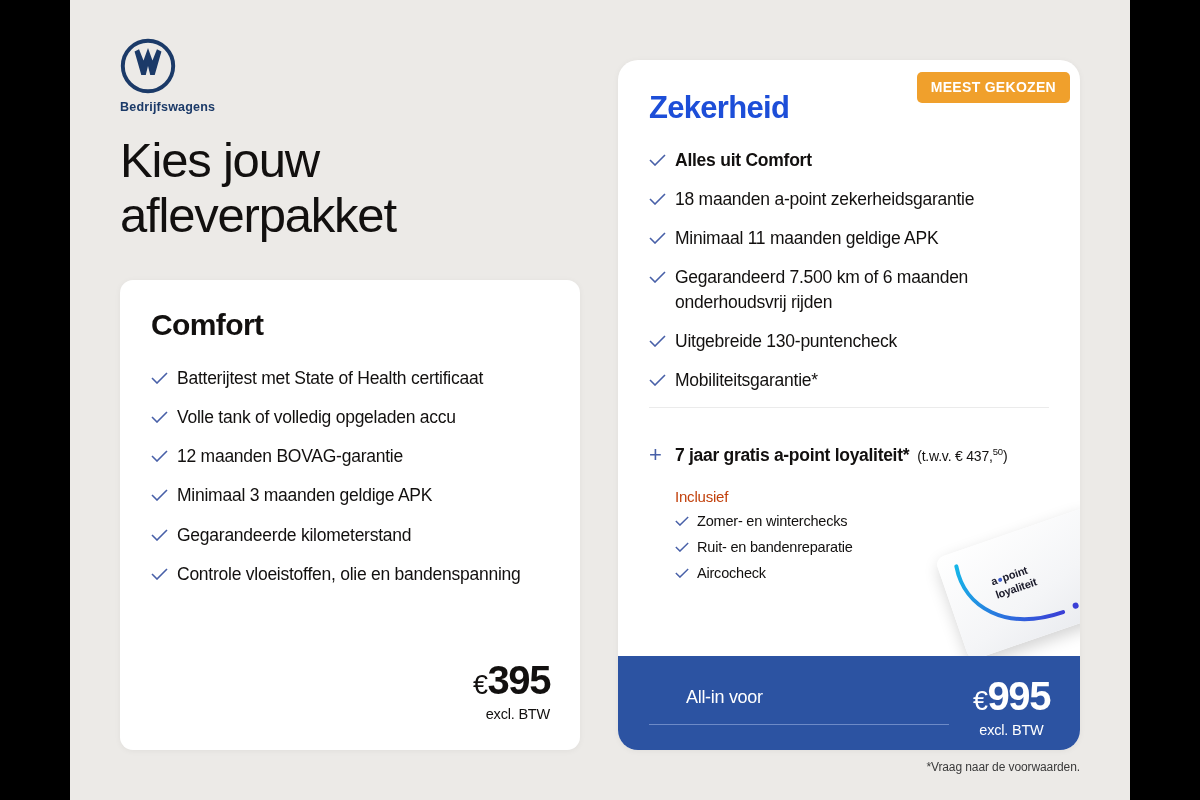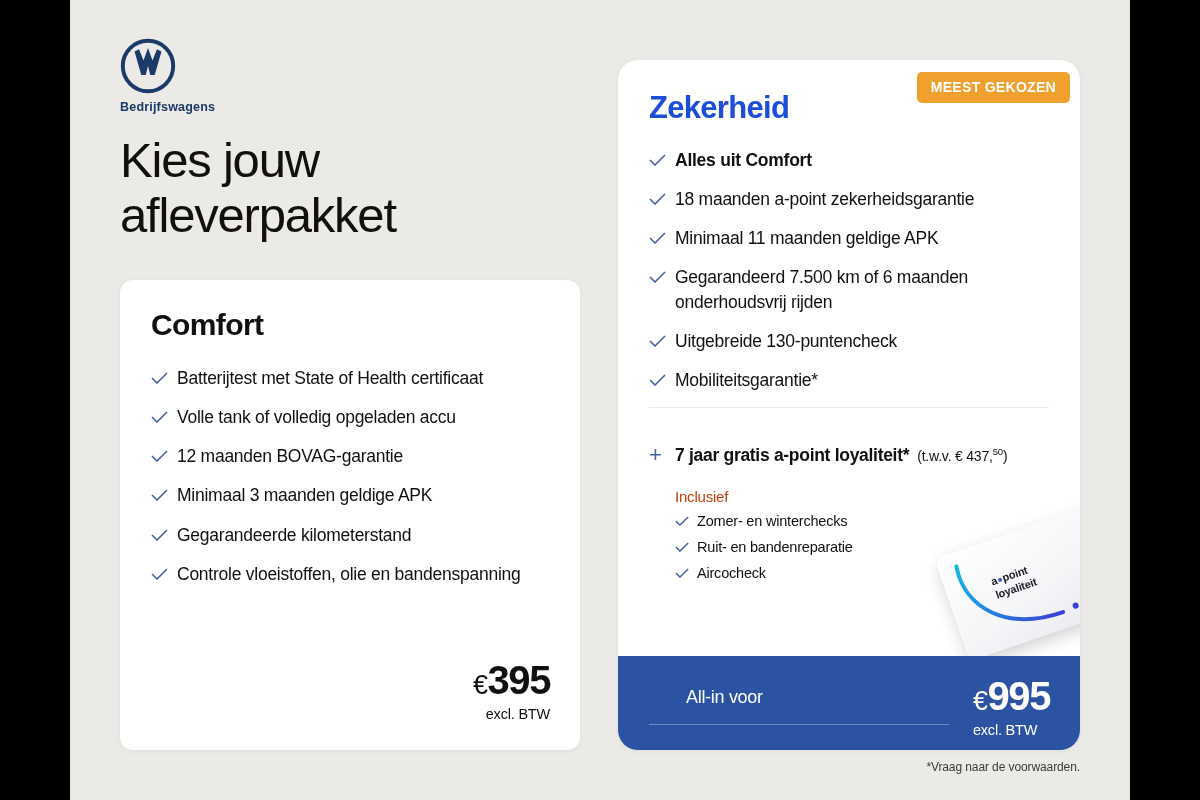--- a/index.html
+++ b/index.html
@@ -151,21 +151,21 @@
   .allin {
     position:absolute; left:31px; top:31px;
     font-size:18px; color:#fff; letter-spacing:-.3px;margin-left:37px;
   }
   .allin-rule {
     position:absolute; left:31px; top:68px;
     width:300px; height:1px; background:#6d8ac7;
   }
   .price-main-white { color:#fff; }
   .price-sub-white { color:#fff; }
-  .footer-price { position:absolute; right:30px; top:20px; text-align:left; }
+  .footer-price { position:absolute; right:30px; top:20px; text-align:center; }
 
   .footnote {
     position:absolute; right:50px; top:760px;
     font-size:12px; color:#3a3a3a; letter-spacing:-.1px;
   }
 </style>
 </head>
 <body>
 
 <div class="stage">

